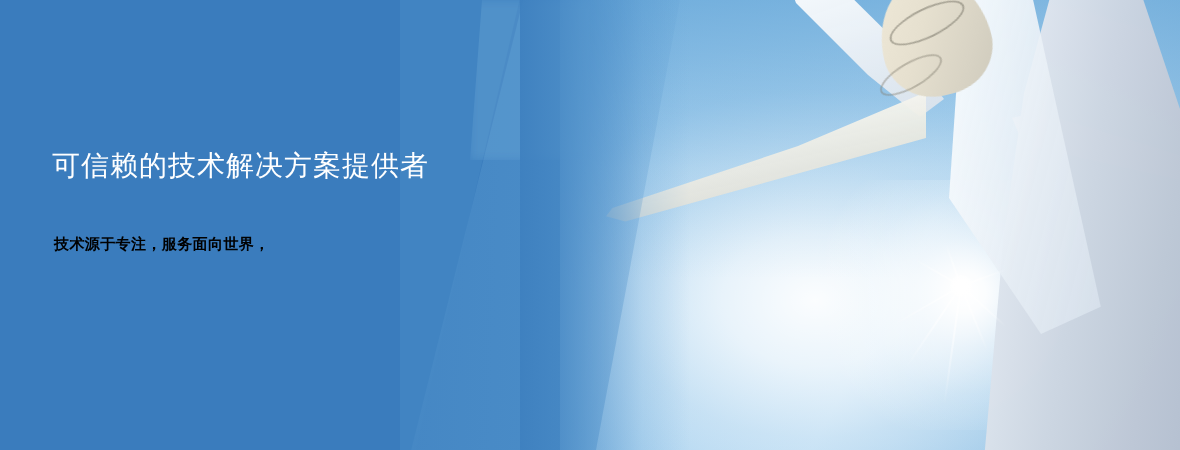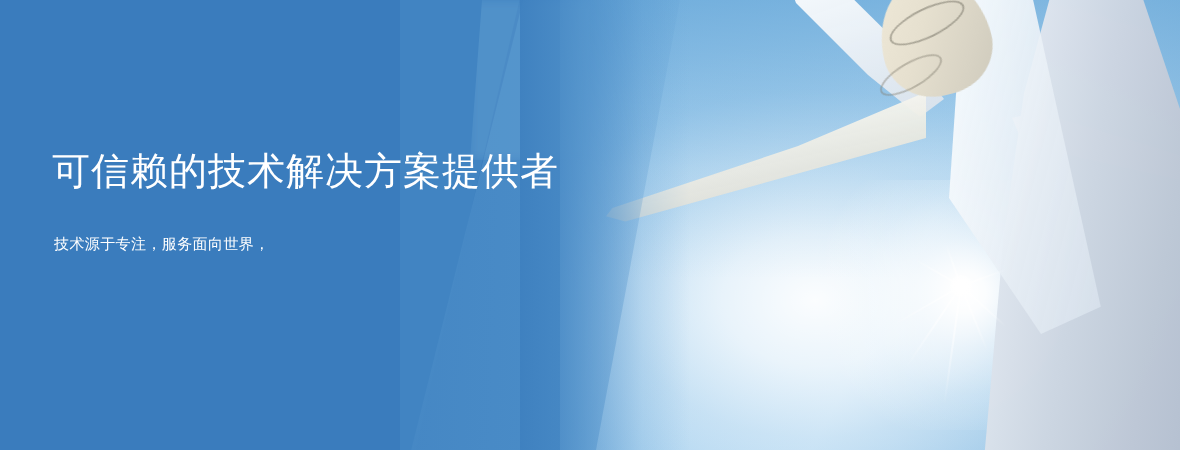--- a/index.html
+++ b/index.html
@@ -227,36 +227,36 @@
 
   
   .content {
     position: absolute;
     left: 52px; top: 0;
     width: 560px; height: 450px;
   }
   .headline {
     position: absolute;
     top: 152px; left: 0;
-    font-size: 38px;
+    font-size: 28px;
     line-height: 1;
     letter-spacing: 1px;
     color: #ffffff;
     white-space: nowrap;
     font-weight: 400;
   }
   .sub {
     position: absolute;
     left: 2px;
     font-size: 15px;
     line-height: 1;
     letter-spacing: 0.4px;
-    color: #ffffff;
+    color: #000000;
     white-space: nowrap;
-    font-weight: 400;
+    font-weight: 700;
   }
   .sub-1 { top: 236px; }
   .sub-2 { top: 268px; }
 </style>
 </head>
 <body>
 
 <div class="banner">
 
   <div class="photo">

